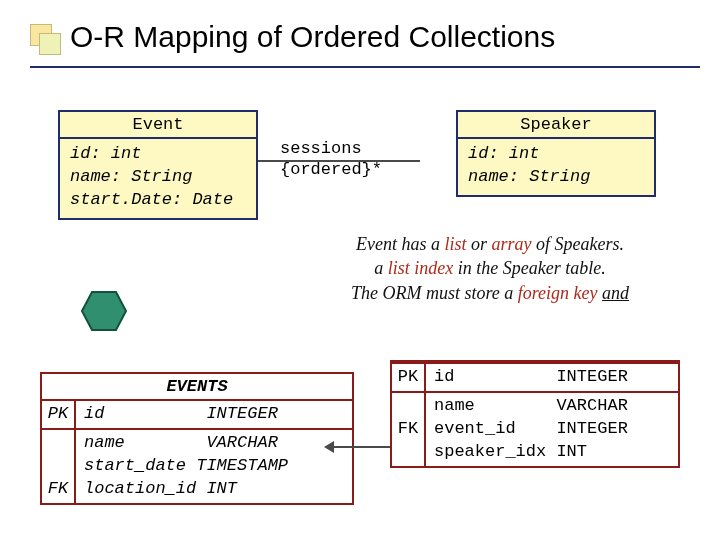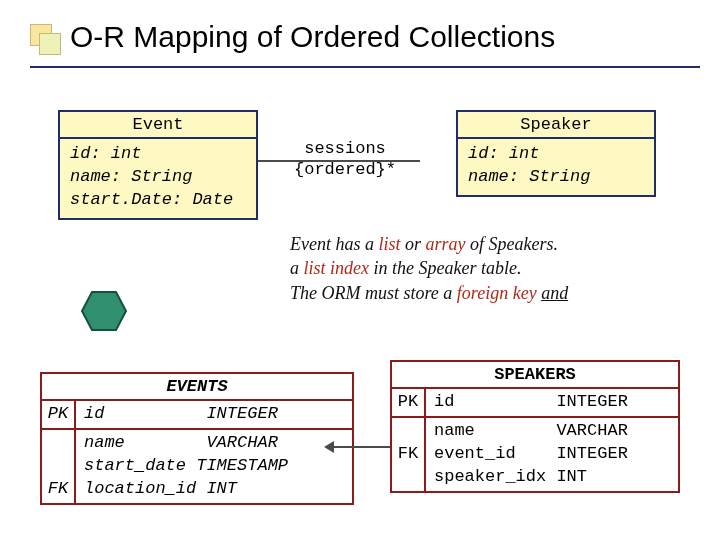--- a/index.html
+++ b/index.html
@@ -63,31 +63,32 @@
     padding: 4px 10px 6px 10px;
     line-height: 1.35;
     white-space: pre;
     font-style: italic;
   }
 
   .assoc-label {
     position: absolute;
     font-family: "Courier New", monospace;
     font-size: 17px;
-    text-align: center;
+    text-align: left;
     line-height: 1.25;
   }
 
   .explain {
     position: absolute;
     font-family: Georgia, "Times New Roman", serif;
     font-size: 18px;
     font-style: italic;
     line-height: 1.35;
     color: #111;
+    text-align: center;
   }
   .explain .kw-red { color: #b02a1a; font-style: italic; }
   .explain .u { text-decoration: underline; }
 
   .hexagon {
     position: absolute;
     width: 48px; height: 42px;
     left: 80px; top: 290px;
   }
   .hexagon svg { display: block; }
@@ -188,21 +189,20 @@
     <div class="db-key">
 
 FK</div>
     <div class="db-cols">name        VARCHAR
 start_date TIMESTAMP
 location_id INT</div>
   </div>
 </div>
 
 <div class="db-box" style="left:390px; top:360px; width:290px;">
-  <div class="db-name">SPEAKERS</div>
   <div class="db-grid">
     <div class="db-key">PK</div>
     <div class="db-cols">id          INTEGER</div>
     <div class="db-key">
 FK
 </div>
     <div class="db-cols">name        VARCHAR
 event_id    INTEGER
 speaker_idx INT</div>
   </div>

